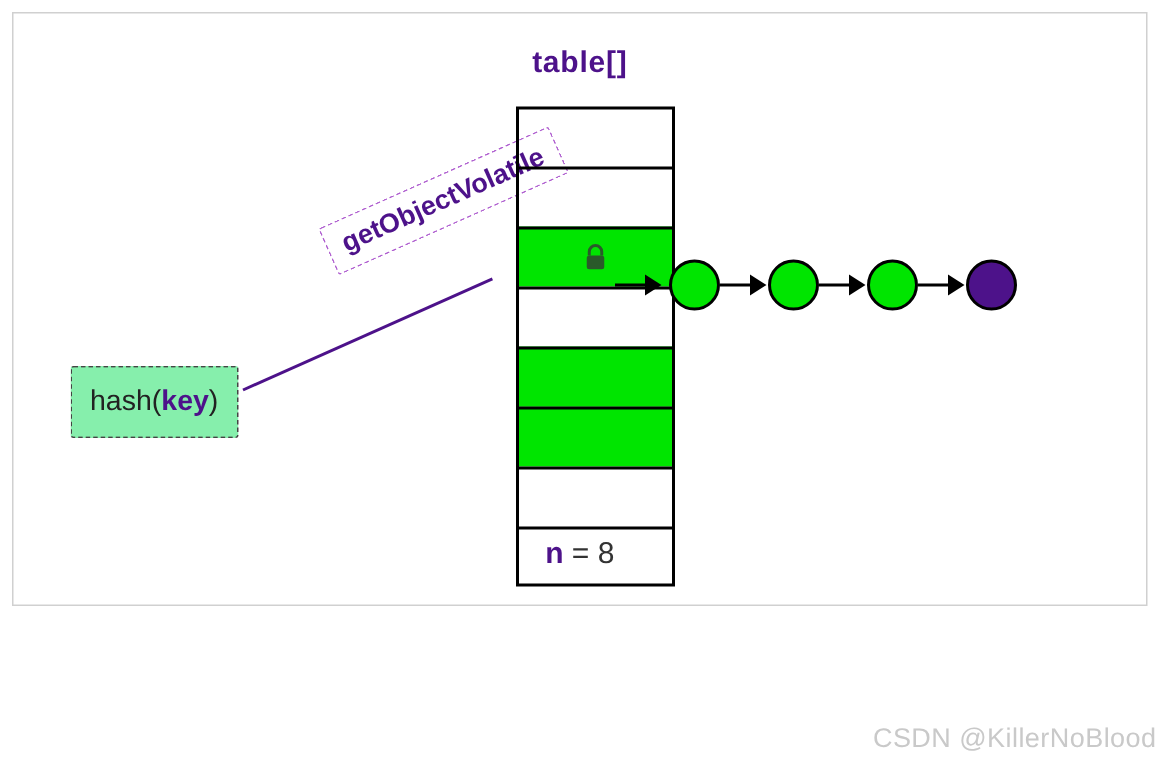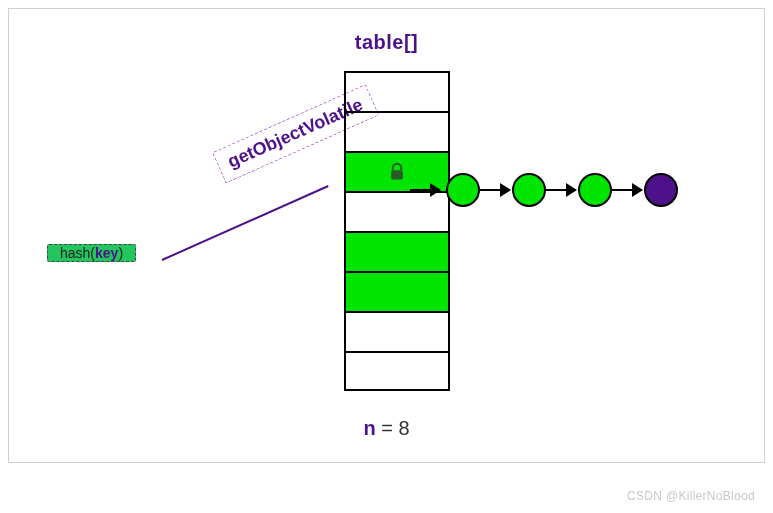--- a/index.html
+++ b/index.html
@@ -9,21 +9,21 @@
     height: 513px;
     font-family: "Segoe UI", Arial, sans-serif;
     background: #fff;
     position: relative;
   }
   .frame {
     position: absolute;
     left: 8px;
     top: 8px;
     width: 757px;
-    height: 455px;
+    height: 396px;
     border: 1px solid #d0d0d0;
     box-sizing: border-box;
   }
   .title {
     position: absolute;
     left: 50%;
     top: 22px;
     transform: translateX(-50%);
     font-weight: 700;
     color: #4d128a;
@@ -64,24 +64,24 @@
     left: 50%;
     top: 50%;
     transform: translate(-50%, -50%);
   }
   .hash-box {
     position: absolute;
     left: 38px;
     top: 235px;
     border: 1.8px dashed #444;
     border-radius: 2px;
-    padding: 0 12px;
-    font-size: 14px;
+    padding: 12px 12px;
+    font-size: 19px;
     color: #222;
-    background: #22c55e;
+    background: #86efac;
   }
   .hash-box b { color: #4d128a; font-weight: 700; }
   .getobj-box {
     position: absolute;
     left: 210px;
     top: 142px;
     border: 1.8px dashed #b060d0;
     border-radius: 2px;
     padding: 5px 10px 6px 10px;
     font-size: 18px;
@@ -143,24 +143,24 @@
     border-bottom: 7px solid transparent;
   }
   .arrow-out {
     position: absolute;
     left: 437px;
     top: 164px;
     margin-left: -36px;
   }
   .watermark {
     position: absolute;
-    right: 18px;
+    right: 2px;
     bottom: 10px;
     color: #c9c9c9;
-    font-size: 12px;
+    font-size: 18px;
     font-family: "Segoe UI", Arial, sans-serif;
     letter-spacing: 0.3px;
   }
 </style>
 </head>
 <body>
 
 <div class="frame">
 
   <div class="title">table[]</div>

